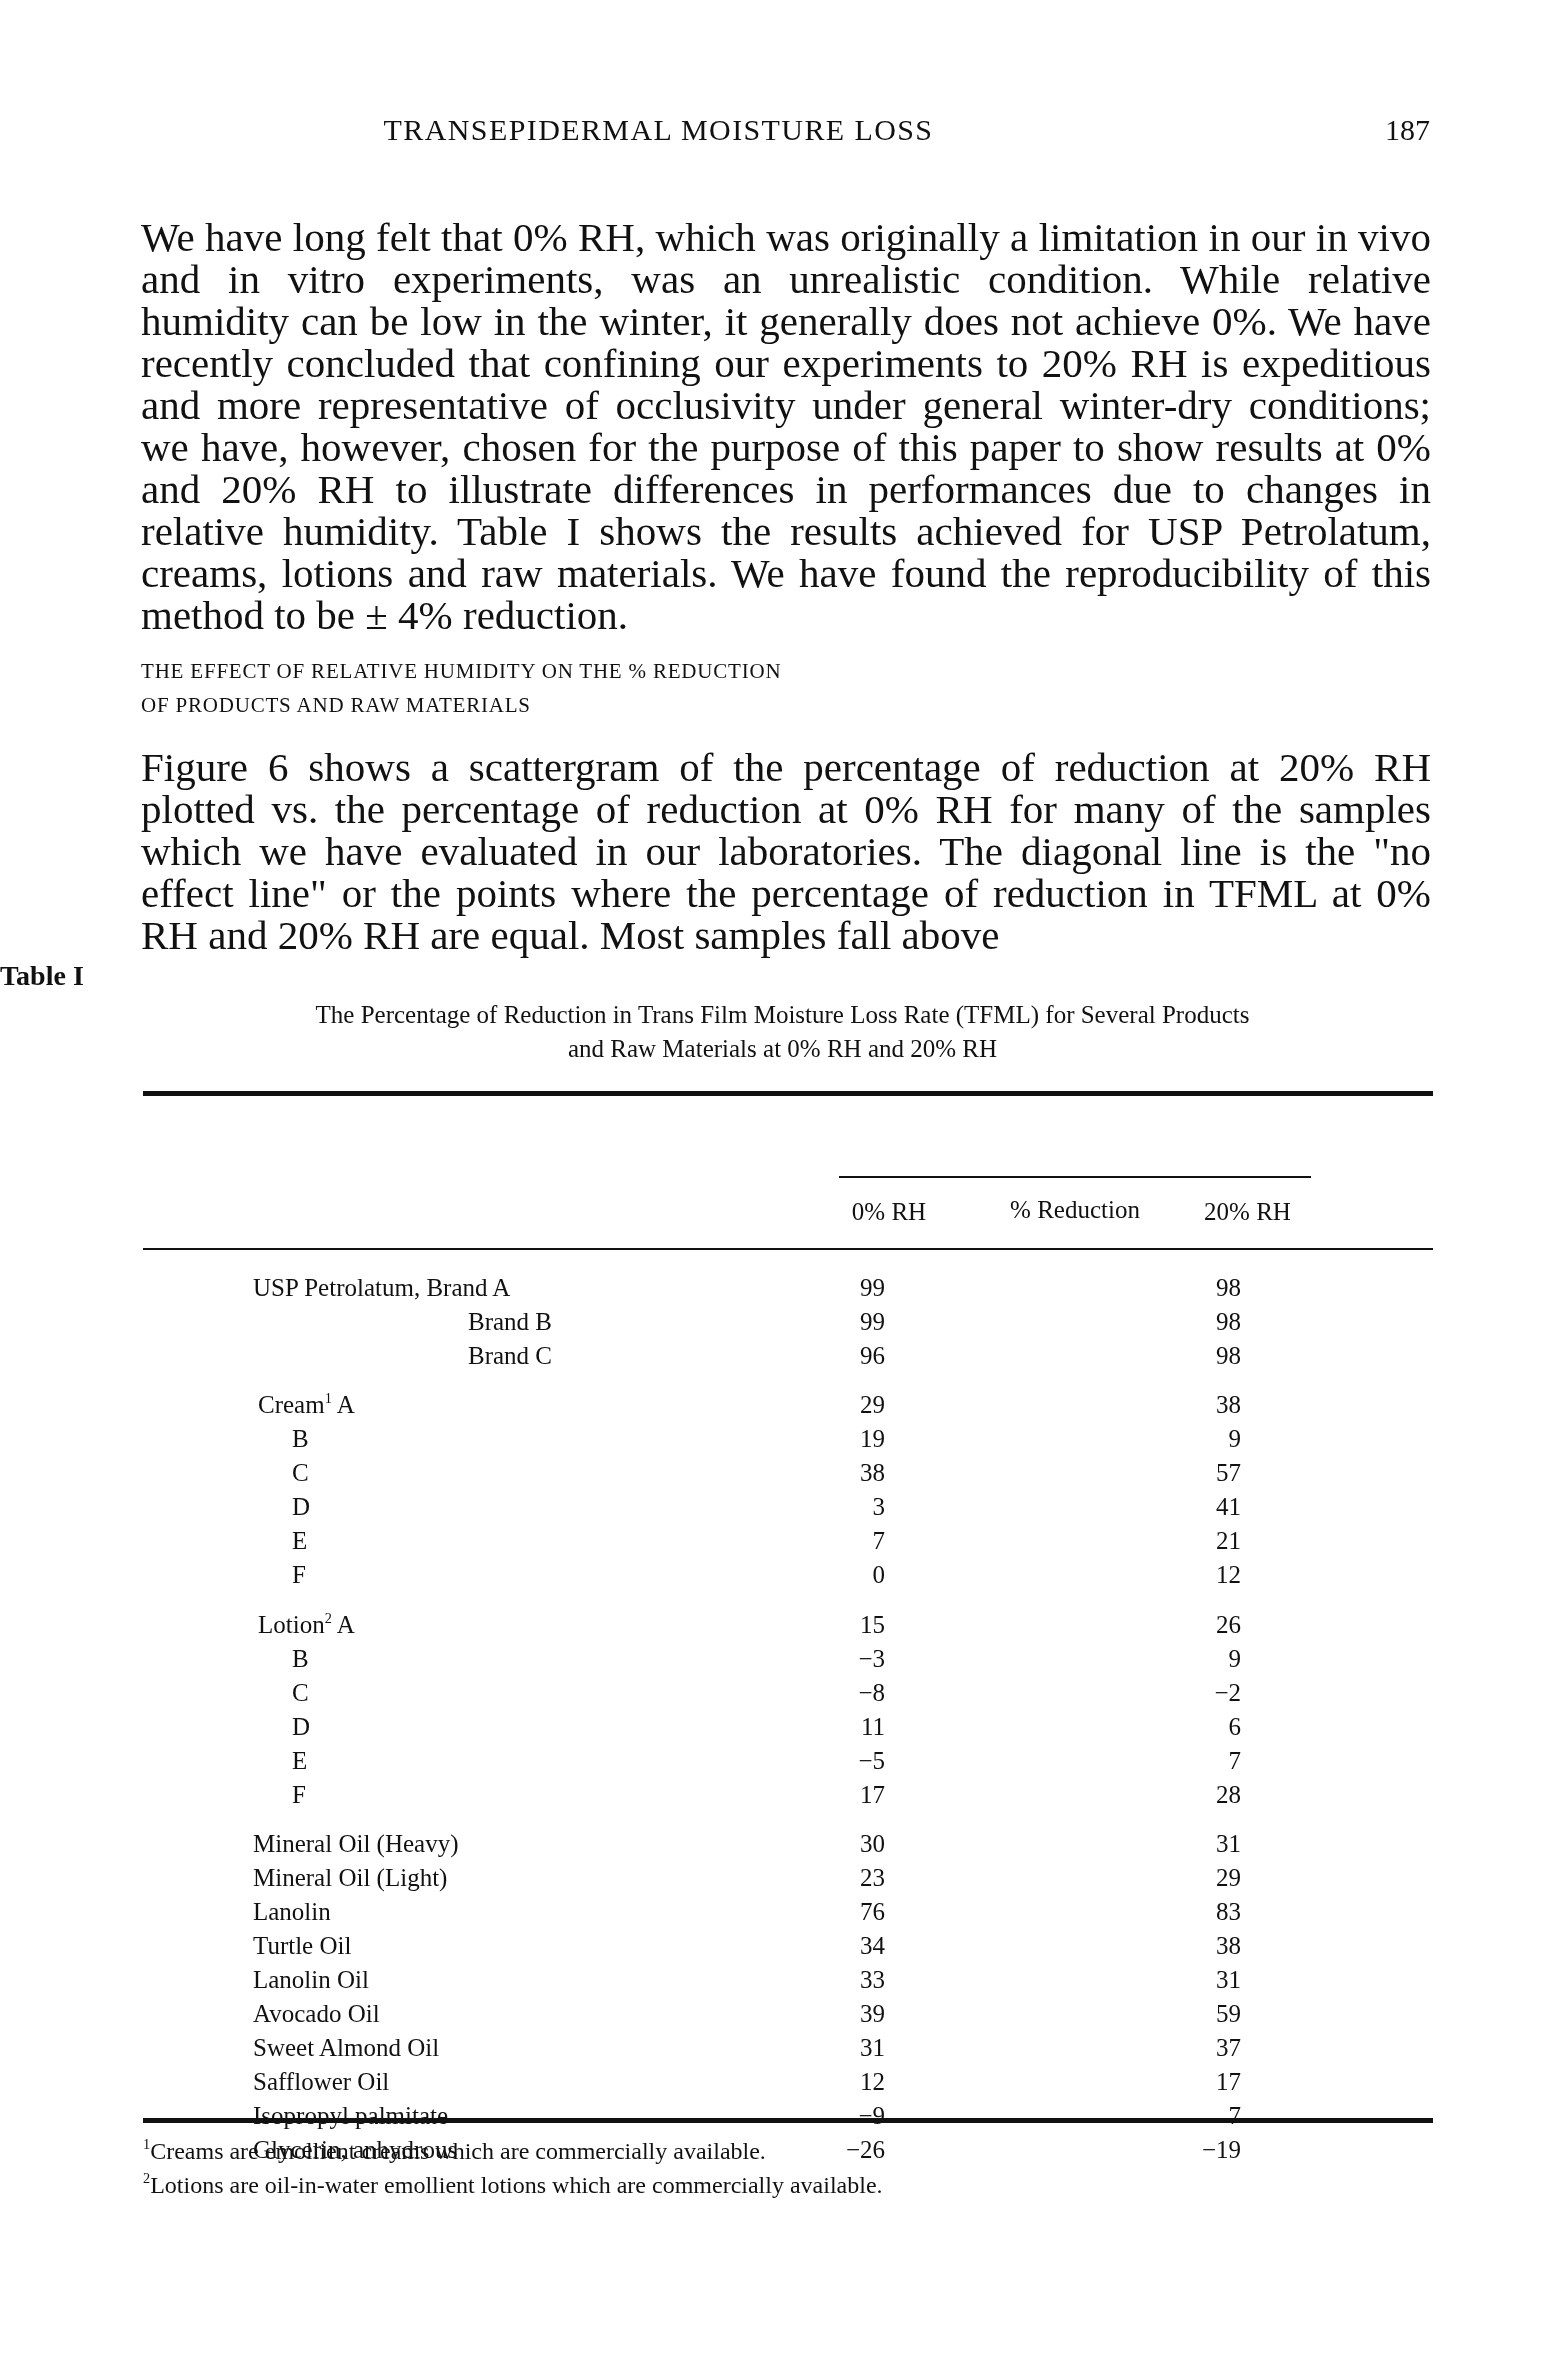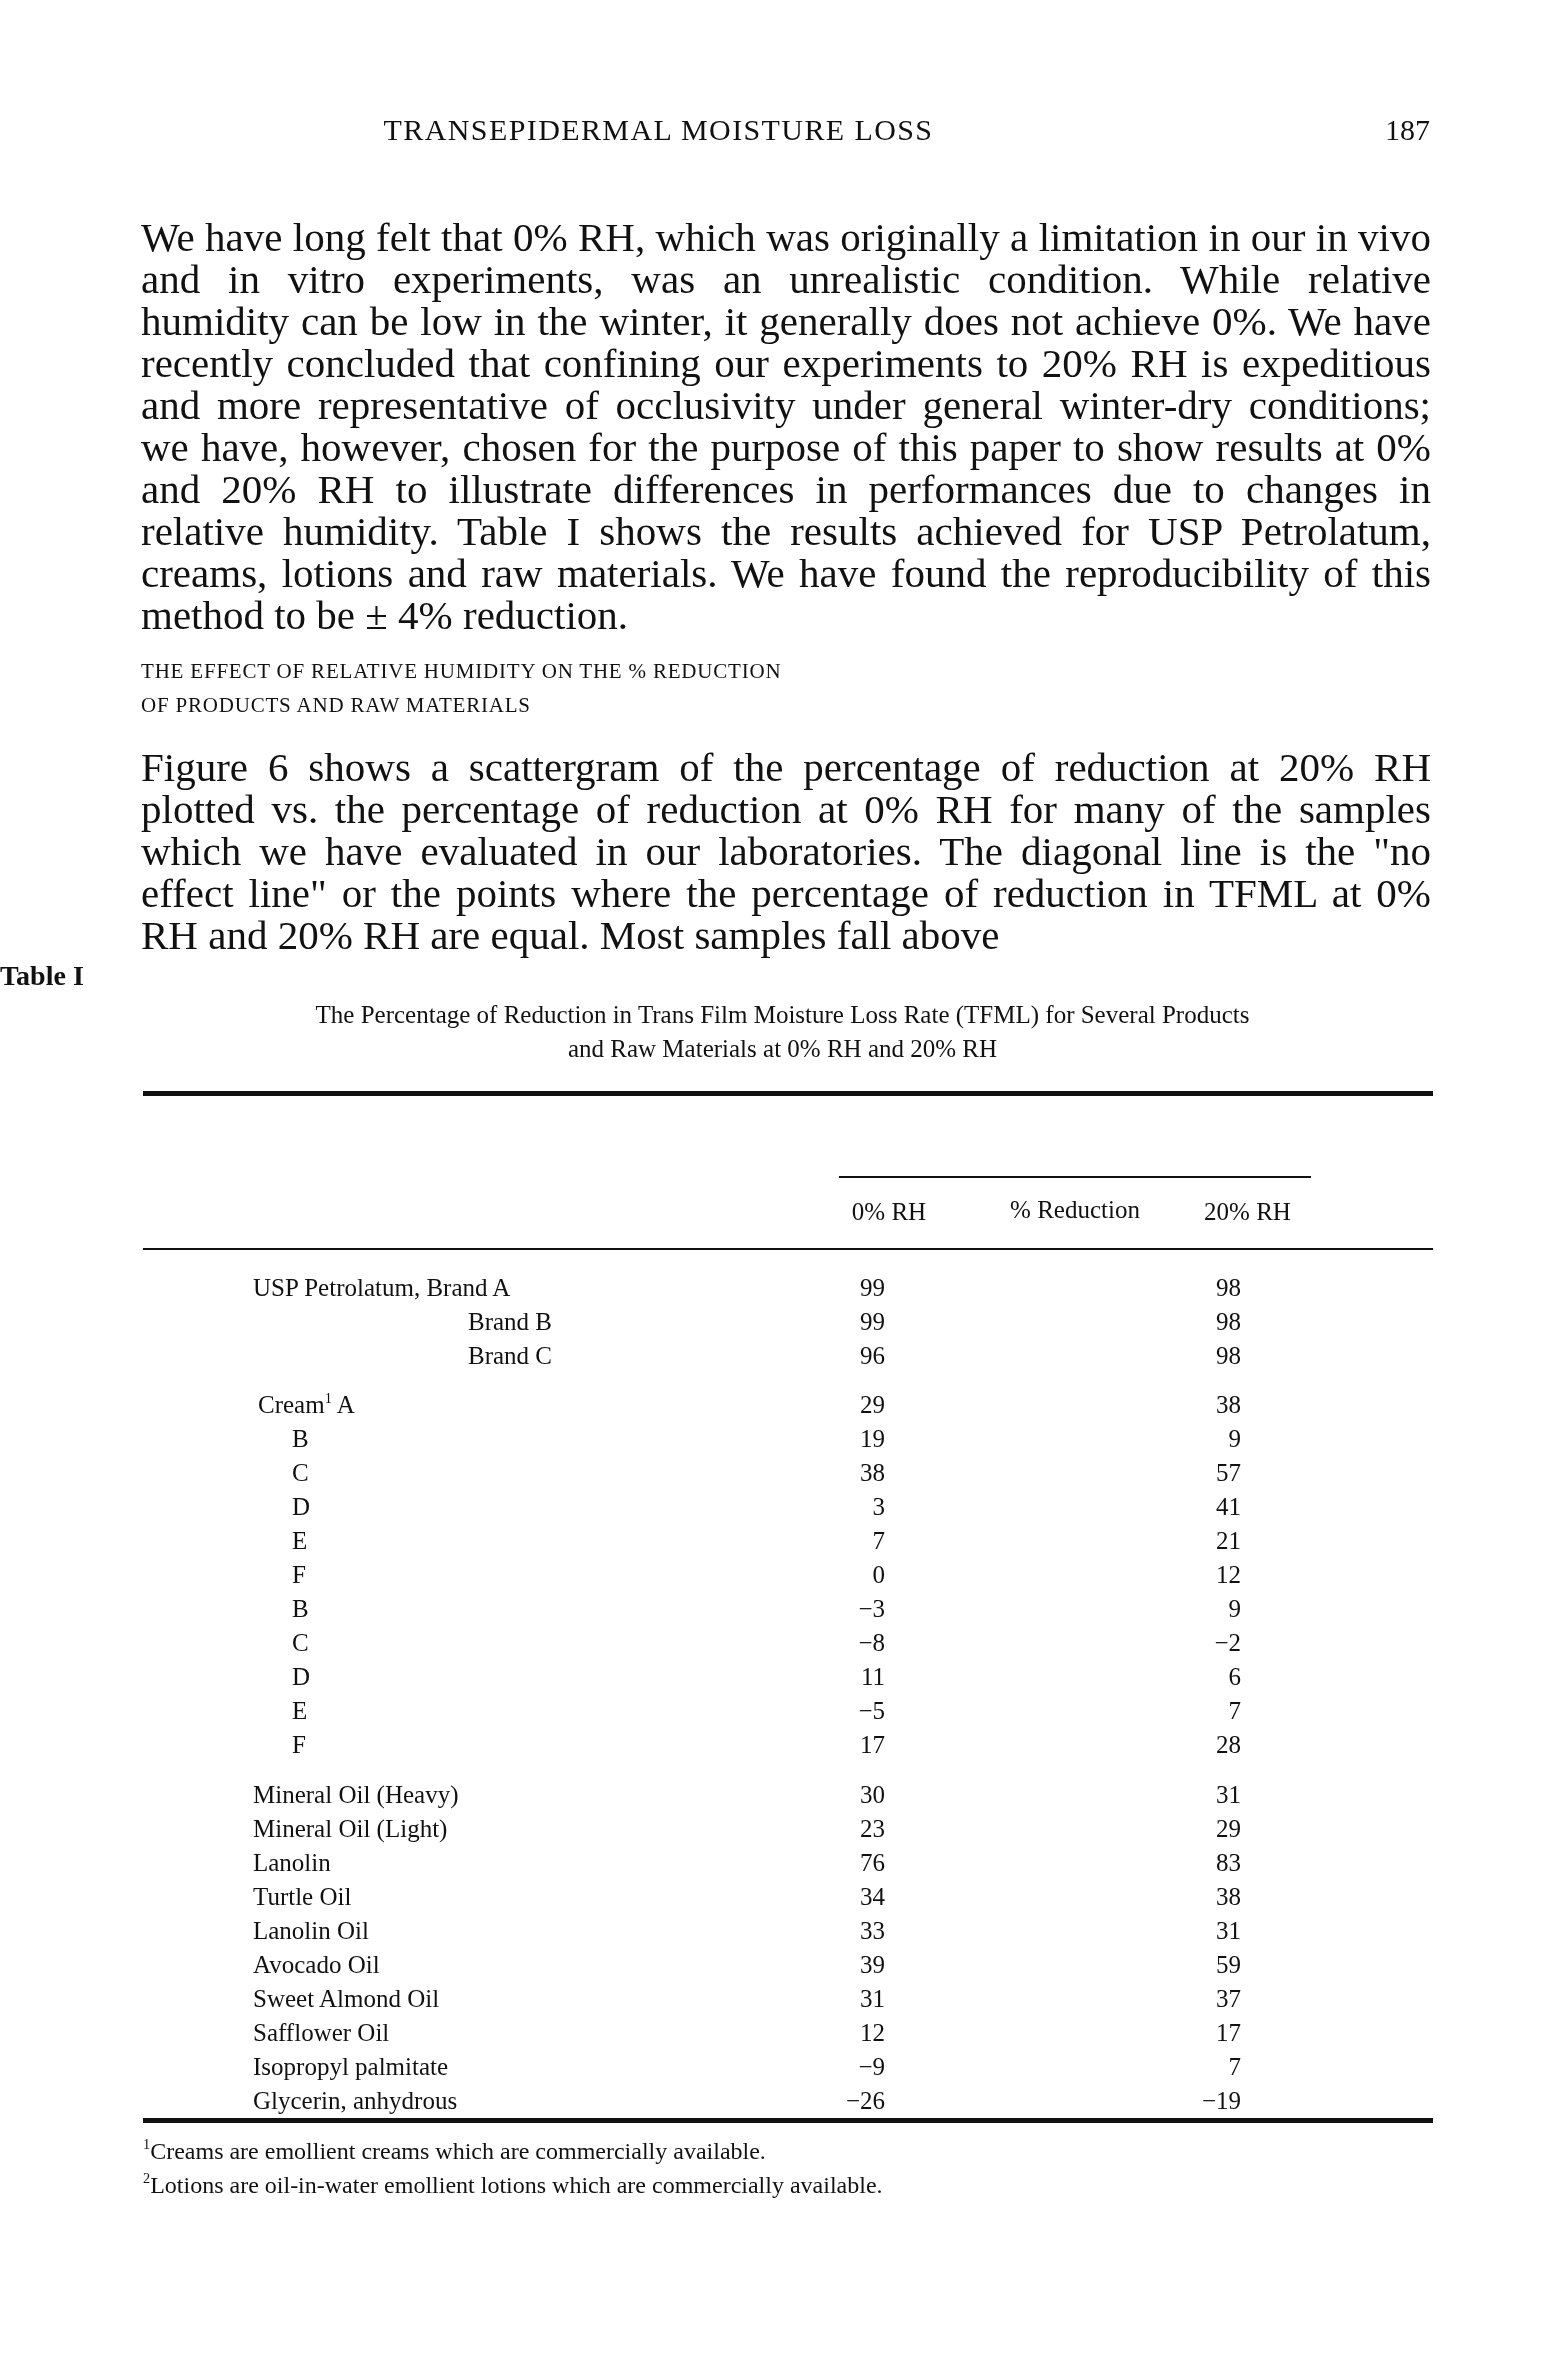--- a/index.html
+++ b/index.html
@@ -115,20 +115,25 @@
     <div class="row">
       <span class="cell-label letter"><span>E</span></span>
       <span class="cell-v0">7</span>
       <span class="cell-v20">21</span>
     </div>
     <div class="row">
       <span class="cell-label letter"><span>F</span></span>
       <span class="cell-v0">0</span>
       <span class="cell-v20">12</span>
     </div>
+    <div class="row gap">
+      <span class="cell-label group"><span>Lotion</span><sup>2</sup><span style="white-space: pre;"> A</span></span>
+      <span class="cell-v0">15</span>
+      <span class="cell-v20">26</span>
+    </div>
     <div class="row">
       <span class="cell-label letter"><span>B</span></span>
       <span class="cell-v0">−3</span>
       <span class="cell-v20">9</span>
     </div>
     <div class="row">
       <span class="cell-label letter"><span>C</span></span>
       <span class="cell-v0">−8</span>
       <span class="cell-v20">−2</span>
     </div>

